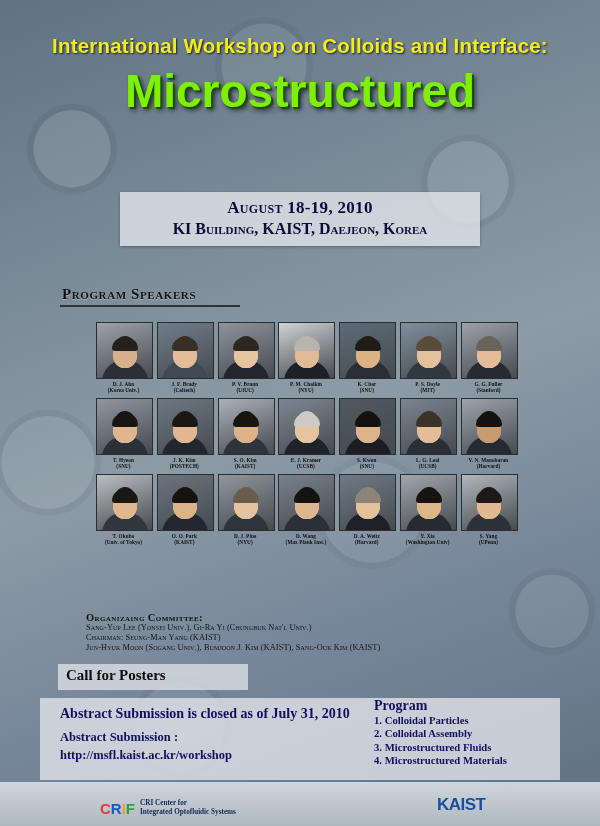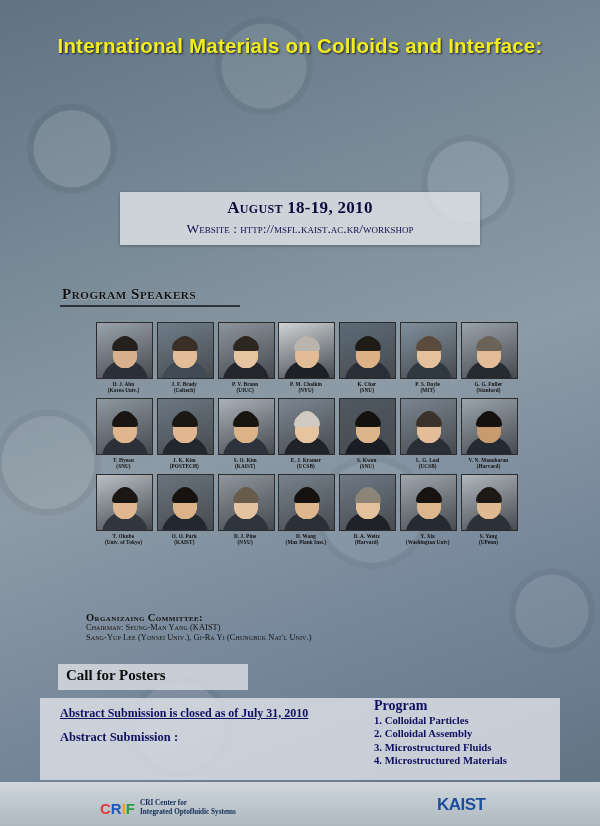--- a/index.html
+++ b/index.html
@@ -88,21 +88,21 @@
   }
   .call{
     position:absolute;left:66px;top:667px;
     font-weight:bold;font-size:15px;color:#0b0b0b;
   }
   .bottompanel{
     position:absolute;left:40px;top:698px;width:520px;height:82px;
     background:rgba(224,228,232,.80);
   }
   .abs1{
-    position:absolute;left:60px;top:706px;font-weight:bold;font-size:12px;color:#101060;text-decoration:underline;
+    position:absolute;left:60px;top:706px;font-weight:bold;font-size:14px;color:#101060;
   }
   .abs2{
     position:absolute;left:60px;top:730px;font-weight:bold;font-size:12.5px;color:#101060;
   }
   .abs3{
     position:absolute;left:60px;top:748px;font-weight:bold;font-size:12.5px;color:#101060;
   }
   .progtitle{
     position:absolute;left:374px;top:698px;font-weight:bold;font-size:14px;color:#101060;
   }
@@ -133,27 +133,28 @@
     position:absolute;left:437px;bottom:11px;
     font-family:"Liberation Sans",sans-serif;font-weight:bold;font-size:17px;
     color:#1b4f9c;letter-spacing:-.5px;
   }
 </style>
 </head>
 <body>
 
 <div class="poster">
 
-  <div class="title1">International Materials on Colloids and Interface:</div>
+  <div class="title1">International Workshop on Colloids and Interface:</div>
   <div class="title2">
+    <div>Microstructured</div>
   </div>
 
   <div class="infobox">
     <div class="l1">August 18-19, 2010</div>
-    <div class="l3">Website : http://msfl.kaist.ac.kr/workshop</div>
+    <div class="l2">KI Building, KAIST, Daejeon, Korea</div>
   </div>
 
   <div class="sec-invited">Program Speakers</div>
   <div class="sec-invited-underline"></div>
 
   <div class="grid" id="speaker-grid">
       <div class="row">
         <div class="cell">
           <div class="photo">
             <div class="bg" style="background: linear-gradient(160deg, rgb(154, 163, 173), rgba(0, 0, 0, 0.45));"></div>
@@ -408,30 +409,32 @@
           <div class="caption">
             <div>S. Yang</div>
             <div>(UPenn)</div>
           </div>
         </div>
       </div>
     </div>
 
   <div class="org">
     <div class="hd">Organizaing Committee:</div>
+    <div class="ln">Sang-Yup Lee (Yonsei Univ.), Gi-Ra Yi (Chungbuk Nat'l Univ.)</div>
     <div class="ln">Chairman: Seung-Man Yang (KAIST)</div>
-    <div class="ln">Sang-Yup Lee (Yonsei Univ.), Gi-Ra Yi (Chungbuk Nat'l Univ.)</div>
+    <div class="ln">Jun-Hyuk Moon (Sogang Univ.), Bumjoon J. Kim (KAIST), Sang-Ouk Kim (KAIST)</div>
   </div>
 
   <div class="callbox"></div>
   <div class="call">Call for Posters</div>
 
   <div class="bottompanel"></div>
   <div class="abs1">Abstract Submission is closed as of July 31, 2010</div>
   <div class="abs2">Abstract Submission :</div>
+  <div class="abs3">http://msfl.kaist.ac.kr/workshop</div>
 
   <div class="progtitle">Program</div>
   <div class="proglist">
     <div>1. Colloidal Particles</div>
     <div>2. Colloidal Assembly</div>
     <div>3. Microstructured Fluids</div>
     <div>4. Microstructured Materials</div>
   </div>
 
   <div class="footer">

